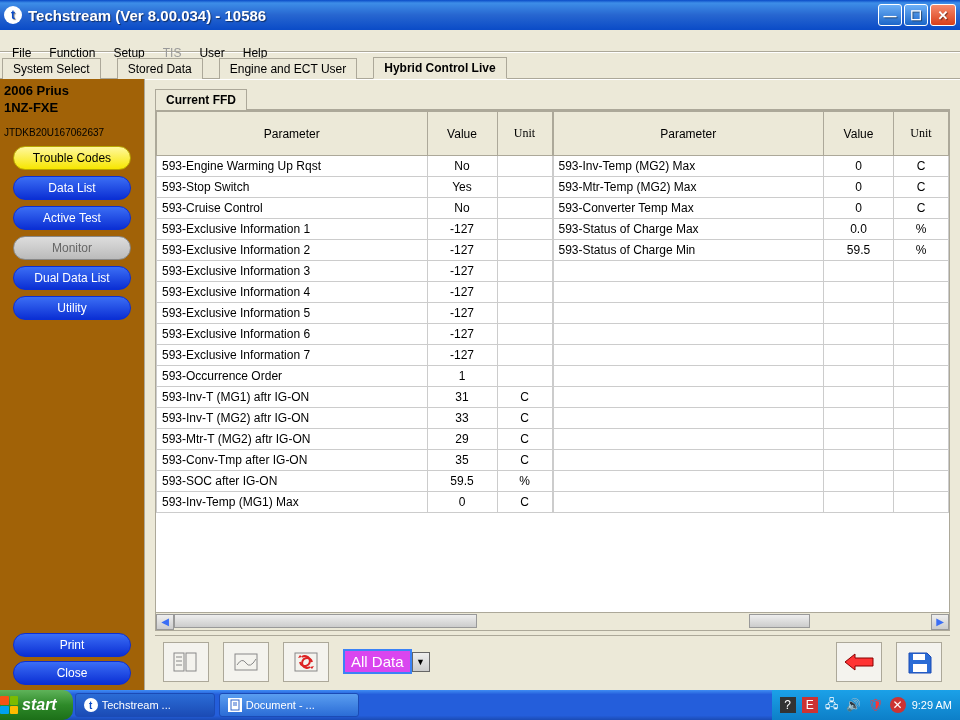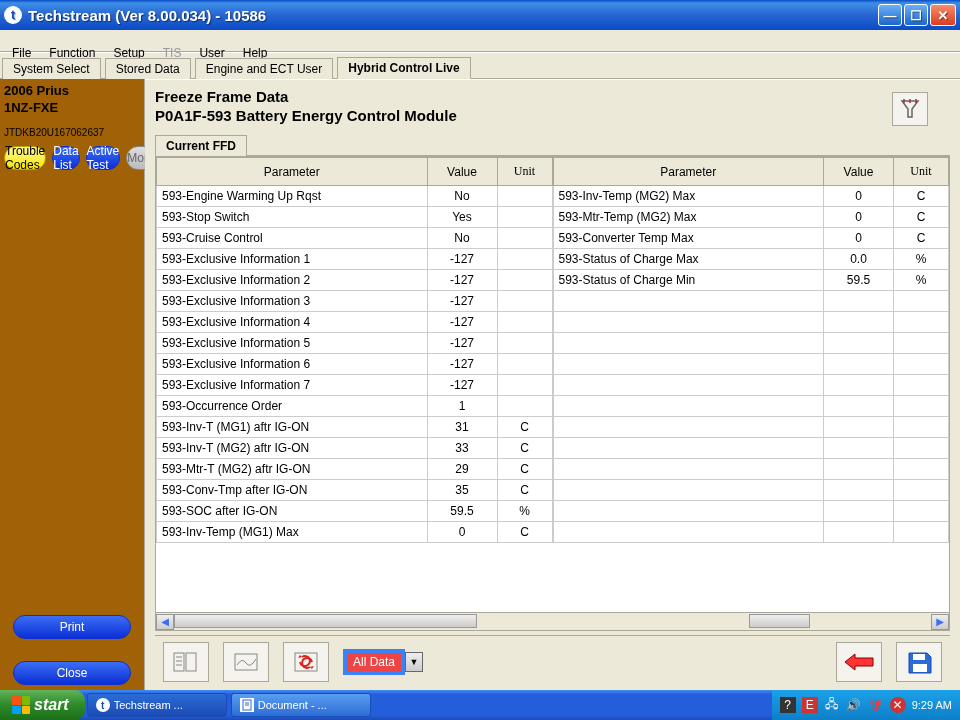--- a/index.html
+++ b/index.html
@@ -14,75 +14,75 @@
 .win-min, .win-max { background: linear-gradient(to bottom, #6db0f7, #1b66c9); color:white;}
 .win-close { background: linear-gradient(to bottom, #f78b6d, #d83f1b); color:white; width:26px;}
 
 
 .menubar { height: 22px; background: #ece9d8; border-bottom: 1px solid #aca899; display: flex; align-items: center; padding: 0 4px; font-size: 12px; gap: 2px;}
 .menu-item { padding: 2px 8px; cursor: default; margin-top: 25px; }
 .menu-item.disabled { color: #999; }
 .menubar-line { height:1px; background:#fff; }
 
 
-.tabstrip { height: 26px; background: #ece9d8; display: flex; align-items: flex-end; padding: 0 2px; border-bottom: 1px solid #aca899; font-size:12px; gap:4px;}
+.tabstrip { height: 26px; background: #ece9d8; display: flex; align-items: flex-end; padding: 0 2px; border-bottom: 1px solid #aca899; font-size:12px; gap:16px;}
 .tab { padding: 3px 10px; border: 1px solid #aca899; border-bottom: none; background: #ece9d8; position:relative; top:1px; cursor:default;}
 .tab.active { font-weight: bold; background:#ece9d8; border-bottom:1px solid #ece9d8; }
 
 
 .main { display: flex; height: 612px; }
 
 
 .sidebar { width: 145px; background: #a16207; border-right: 1px solid #aca899; padding: 4px; font-size: 12px; display:flex; flex-direction:column;}
 .vehicle-info { font-weight: bold; font-size:13px; line-height:1.3; margin-bottom:10px; }
 .vin { font-size: 10px; margin-bottom: 8px; word-break:break-all;}
-.side-btns { display:flex; flex-direction:row; gap:6px; align-items:center;}
+.side-btns { display:flex; flex-direction:column; gap:6px; align-items:center;}
 .side-btn { width: 118px; height: 24px; border-radius: 14px; display:flex; align-items:center; justify-content:center; font-size:12px; cursor:pointer; border:1px solid #333;}
 .side-btn.yellow { background: linear-gradient(to bottom, #fff89e, #f7e600); color:#000; border-color:#b8a500;}
 .side-btn.blue { background: linear-gradient(to bottom, #3b6ef5, #0b2fd4); color:#fff; border-color:#0b2fd4;}
 .side-btn.gray { background: linear-gradient(to bottom, #ddd, #bbb); color:#666; border-color:#888;}
 .sidebar-spacer { flex:1; }
-.side-bottom { display:flex; flex-direction:column; gap:22px; align-items:center; margin-bottom:2px;}
+.side-bottom { display:flex; flex-direction:column; gap:4px; align-items:center; margin-bottom:2px;}
 
 
 .content { flex:1; background: #ece9d8; padding: 8px 10px 4px 10px; display:flex; flex-direction:column; border-top:1px solid #fff;}
 .heading { font-size: 15px; font-weight: bold; margin-bottom:2px;}
 .subheading { font-size: 15px; font-weight: bold; margin-bottom:10px;}
 .filter-icon { position:absolute; right:22px; top:4px; width:36px; height:34px; border:1px solid #aca899; background:#f4f3ee; display:flex; align-items:center; justify-content:center;}
 .content-head { position:relative; }
 
 .ffd-tabstrip { display:flex; border-bottom:1px solid #aca899;}
 .ffd-tab { padding:3px 10px; border:1px solid #aca899; border-bottom:none; font-size:12px; background:#ece9d8; font-weight:bold; position:relative; top:1px;}
 
 .table-area { flex:1; display:flex; gap:0; background:#fff; border:1px solid #aca899; overflow:hidden;}
 .table-col { flex:1; }
 table { border-collapse: collapse; width: 100%; font-size: 12px; }
-th { background: #ece9d8; border: 1px solid #aca899; padding: 6px 4px; font-weight: normal; text-align:center; height:20px;}
+th { background: #ece9d8; border: 1px solid #aca899; padding: 14px 4px; font-weight: normal; text-align:center; height:20px;}
 td { border: 1px solid #ccc; padding: 1px 5px; height:21px; text-align:left; background:#fff;}
 td.val, td.unit { text-align:center; }
 th.param-h { width:auto; }
 th.val-h { width:70px; }
 th.unit-h { width:55px;font-family:Liberation Serif, serif; }
 
 .hscroll { height:18px; background:#ece9d8; border:1px solid #aca899; border-top:none; display:flex; align-items:center;}
 .hscroll .arrow { width:18px; height:16px; background:linear-gradient(#eee,#ccc); border:1px solid #999; display:flex; align-items:center; justify-content:center; font-size:10px; color:#3b6ef5;}
 .hscroll .track { flex:1; background:#ece9d8; height:16px; position:relative;}
 .hscroll .thumb { position:absolute; height:14px; top:0; background:linear-gradient(#eee,#ccc); border:1px solid #999;}
 
 
 .toolbar { height:52px; display:flex; align-items:center; gap:14px; padding:0 8px; border-top:1px solid #aca899; margin-top:4px;}
 .tool-btn { width:46px; height:40px; border:1px solid #aca899; background:#f4f3ee; display:flex; align-items:center; justify-content:center;}
 .combo { display:flex; align-items:center;}
-.combo-box { background:#ef4444; color:#fff; padding:2px 6px; font-size:12px; border:4px solid #3b82f6; min-width:60px;}
+.combo-box { background:#d946ef; color:#fff; padding:2px 6px; font-size:15px; border:2px solid #3b82f6; min-width:60px;}
 .combo-arrow { width:18px; height:20px; background:linear-gradient(#eee,#ccc); border:1px solid #666; display:flex; align-items:center; justify-content:center; font-size:9px;}
 .toolbar-spacer { flex:1; }
 
 
 .taskbar { position:absolute; bottom:0; left:0; right:0; height:30px; background: linear-gradient(to bottom, #3f8cf3 0%, #245edb 15%, #245edb 85%, #1b4bb5 100%); display:flex; align-items:center;}
-.start-btn { height:30px; padding:0 16px 0 12px; background: linear-gradient(to bottom, #5fb35a 0%, #2e8a29 50%, #1c6f18 100%); color:#fff; font-weight:bold; font-style:italic; font-size:16px; display:flex; align-items:center; border-radius:0 10px 10px 0; gap:4px;}
+.start-btn { height:30px; padding:0 16px 0 0; background: linear-gradient(to bottom, #5fb35a 0%, #2e8a29 50%, #1c6f18 100%); color:#fff; font-weight:bold; font-style:italic; font-size:16px; display:flex; align-items:center; border-radius:0 10px 10px 0; gap:4px;}
 .start-logo { width:18px; height:18px; display:grid; grid-template-columns:1fr 1fr; grid-template-rows:1fr 1fr; gap:1px;}
 .start-logo div { border-radius:1px; }
 .sl-r{background:#f65314;} .sl-g{background:#7cbb00;} .sl-b{background:#00a1f1;} .sl-y{background:#ffbb00;}
 .task-item { height:24px; margin:0 2px; padding:0 8px; background: linear-gradient(to bottom, #5a9ef0, #2b6cd6); border:1px solid #1b4bb5; border-radius:3px; color:#fff; font-size:11px; display:flex; align-items:center; gap:4px; min-width:140px;}
 .task-item.active { background: linear-gradient(to bottom, #2b6cd6, #1b4bb5);}
 .tray { margin-left:auto; height:30px; background: linear-gradient(to bottom, #1ba1e8, #0d7fc8); display:flex; align-items:center; padding:0 8px; gap:6px; color:#fff; font-size:11px;}
 .tray-icon { width:16px; height:16px; display:flex; align-items:center; justify-content:center; font-size:12px;}
 
 svg { display:block; }
 </style>
@@ -133,30 +133,20 @@
       <div class="side-btn blue">Utility</div>
     </div>
     <div class="sidebar-spacer"></div>
     <div class="side-bottom">
       <div class="side-btn blue">Print</div>
       <div class="side-btn blue">Close</div>
     </div>
   </div>
 
   <div class="content">
-    <div class="content-head">
-      <div class="heading">Freeze Frame Data</div>
-      <div class="subheading">P0A1F-593 Battery Energy Control Module</div>
-      <div class="filter-icon">
-        <svg width="24" height="24">
-            <path d="M4 4 L20 4 L14 12 L14 20 L10 20 L10 12 Z" fill="none" stroke="#666" stroke-width="1.5"></path>
-            <path d="M6 2 L6 6 M12 2 L12 6 M18 2 L18 6" stroke="#a33" stroke-width="1.5"></path>
-          </svg>
-      </div>
-    </div>
 
     <div class="ffd-tabstrip">
       <div class="ffd-tab">Current FFD</div>
     </div>
 
     <div class="table-area">
       <div class="table-col">
         <table>
           <thead>
               <tr>

